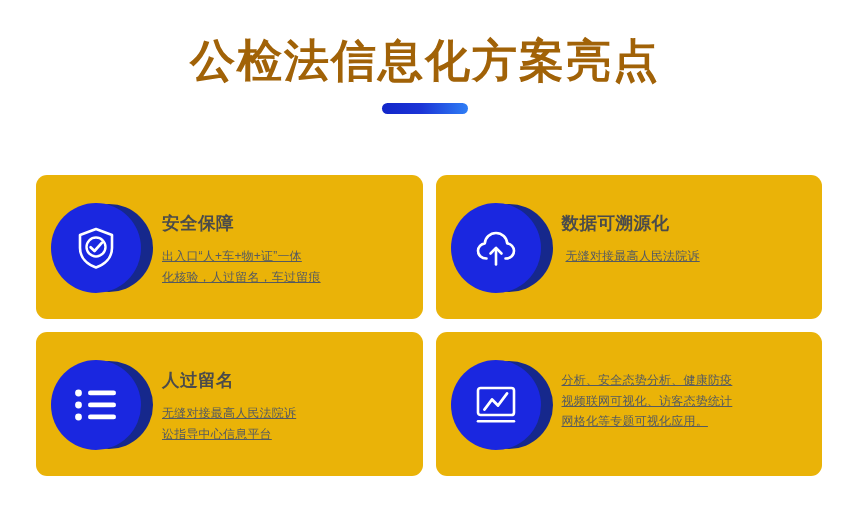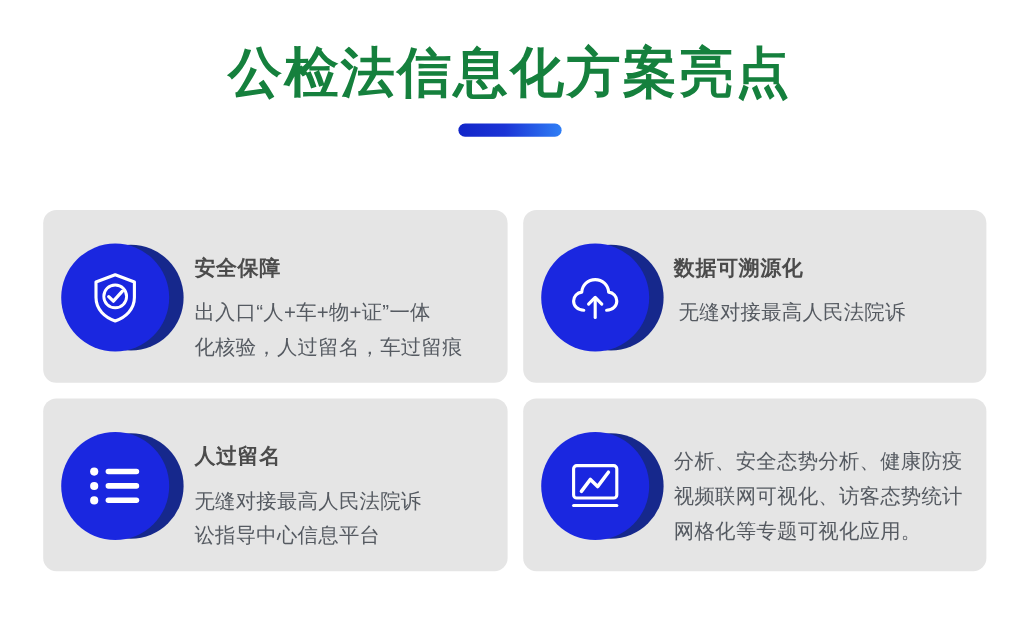--- a/index.html
+++ b/index.html
@@ -22,21 +22,21 @@
   }
 
   
   .header {
     padding-top: 34px;
     text-align: center;
   }
   .page-title {
     font-size: 45px;
     font-weight: bold;
-    color: #15803d;
+    color: #a16207;
     letter-spacing: 2px;
     line-height: 1.18;
     margin: 0;
   }
   .title-underline {
     width: 86px;
     height: 11px;
     border-radius: 6px;
     margin: 16px auto 0 auto;
     background: linear-gradient(90deg, #1226c9 0%, #1b34d6 45%, #2f7ef5 100%);
@@ -49,21 +49,21 @@
     top: 175px;
     width: 786px;
     display: grid;
     grid-template-columns: 1fr 1fr;
     grid-template-rows: 144px 144px;
     column-gap: 13px;
     row-gap: 13px;
   }
 
   .card {
-    background: #e5e5e5;
+    background: #eab308;
     border-radius: 11px;
     display: flex;
     align-items: flex-start;
     box-sizing: border-box;
     padding: 26px 18px 20px 15px;
     overflow: hidden;
   }
 
   
   .icon-wrap {
@@ -106,25 +106,26 @@
   }
   .card-title {
     font-size: 17.5px;
     font-weight: bold;
     color: #4b4b4b;
     line-height: 1.2;
     margin: 0 0 12px 0;
     letter-spacing: 0.5px;
   }
   .card-desc {
-    font-size: 17px;
+    font-size: 12px;
     color: #555a61;
     line-height: 1.72;
     margin: 0;
     letter-spacing: 0.2px;
+    text-decoration: underline;
   }
   .card-desc.indent {
     padding-left: 4px;
   }
 </style>
 </head>
 <body>
 
 <div class="page">
 

